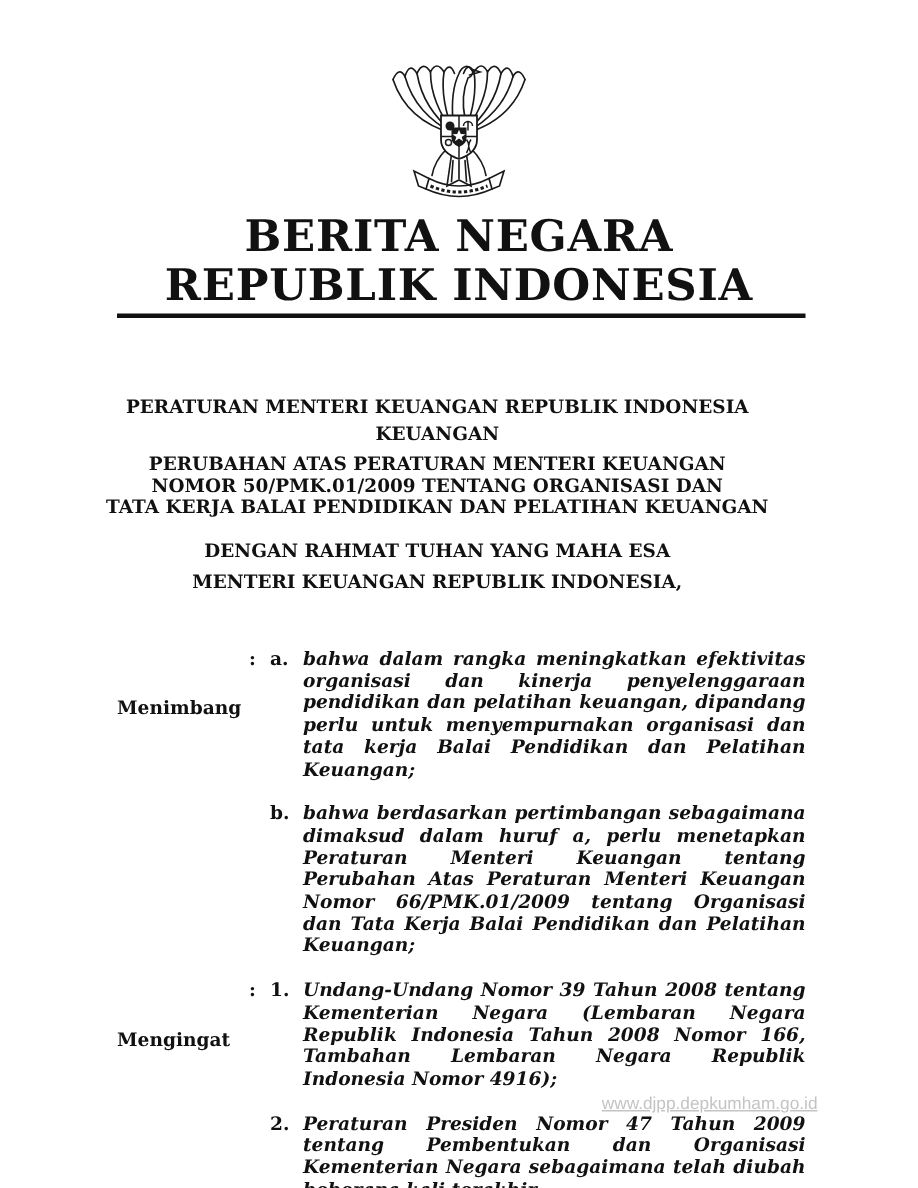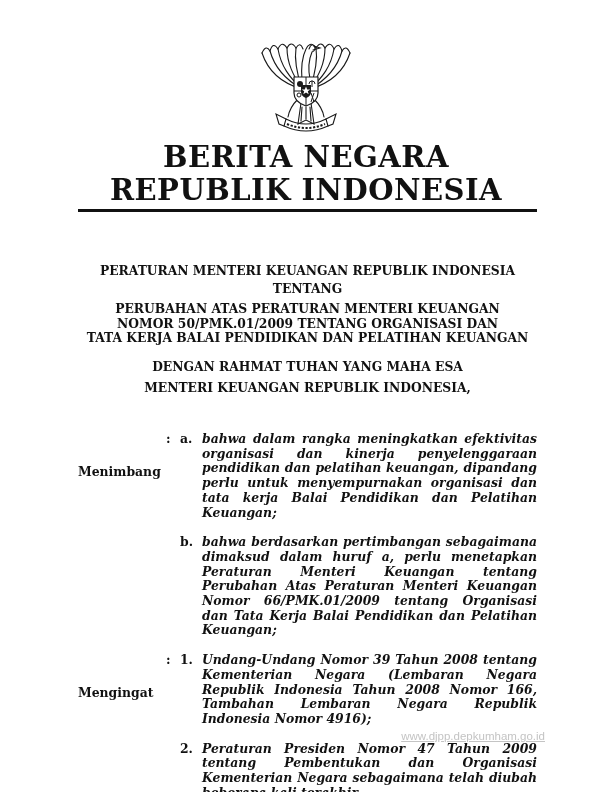--- a/index.html
+++ b/index.html
@@ -15,21 +15,21 @@
   .masthead { position:absolute; top:141px; left:0; width:612px; text-align:center;
               font-weight:bold; font-size:29px; line-height:33px; letter-spacing:0.5px; }
   .rule { position:absolute; top:209px; left:78px; width:459px; height:3px; background:#111; }
   
   .meta { position:absolute; top:216px; left:78px; width:459px; display:flex;
           font-weight:bold; font-size:12.3px; line-height:15px; }
   .meta-number { width:160px; }
   .meta-subject { flex:1; }
   .justify-full { text-align:justify; text-align-last:justify; }
   
-  .headings { position:absolute; top:262px; left:78px; width:459px; text-align:center;
+  .headings { position:absolute; top:262px; left:62px; width:459px; text-align:center;
               font-weight:bold; font-size:12.3px; }
   .hline { line-height:18px; }
   .hsubject { line-height:14.5px; margin-top:4px; }
   .invocation { margin-top:12px; line-height:18px; }
   .authority { margin-top:3px; line-height:18px; }
   
   .body-block { position:absolute; top:432px; left:78px; width:459px;
                 font-weight:bold; font-size:12.4px; line-height:14.7px; }
   .section { display:flex; }
   .section + .section { margin-top:15px; }
@@ -100,21 +100,21 @@
   <div class="masthead">
     <div>BERITA NEGARA</div>
     <div>REPUBLIK INDONESIA</div>
   </div>
 
   <div class="rule"></div>
 
 
   <div class="headings">
     <div class="hline">PERATURAN MENTERI KEUANGAN REPUBLIK INDONESIA</div>
-    <div class="hline">TENTANG</div>
+    <div class="hline">KEUANGAN</div>
     <div class="hsubject">
       <div>PERUBAHAN ATAS PERATURAN MENTERI KEUANGAN</div>
       <div>NOMOR 50/PMK.01/2009 TENTANG ORGANISASI DAN</div>
       <div>TATA KERJA BALAI PENDIDIKAN DAN PELATIHAN KEUANGAN</div>
     </div>
     <div class="invocation">DENGAN RAHMAT TUHAN YANG MAHA ESA</div>
     <div class="authority">MENTERI KEUANGAN REPUBLIK INDONESIA,</div>
   </div>
 
   <div class="body-block">

